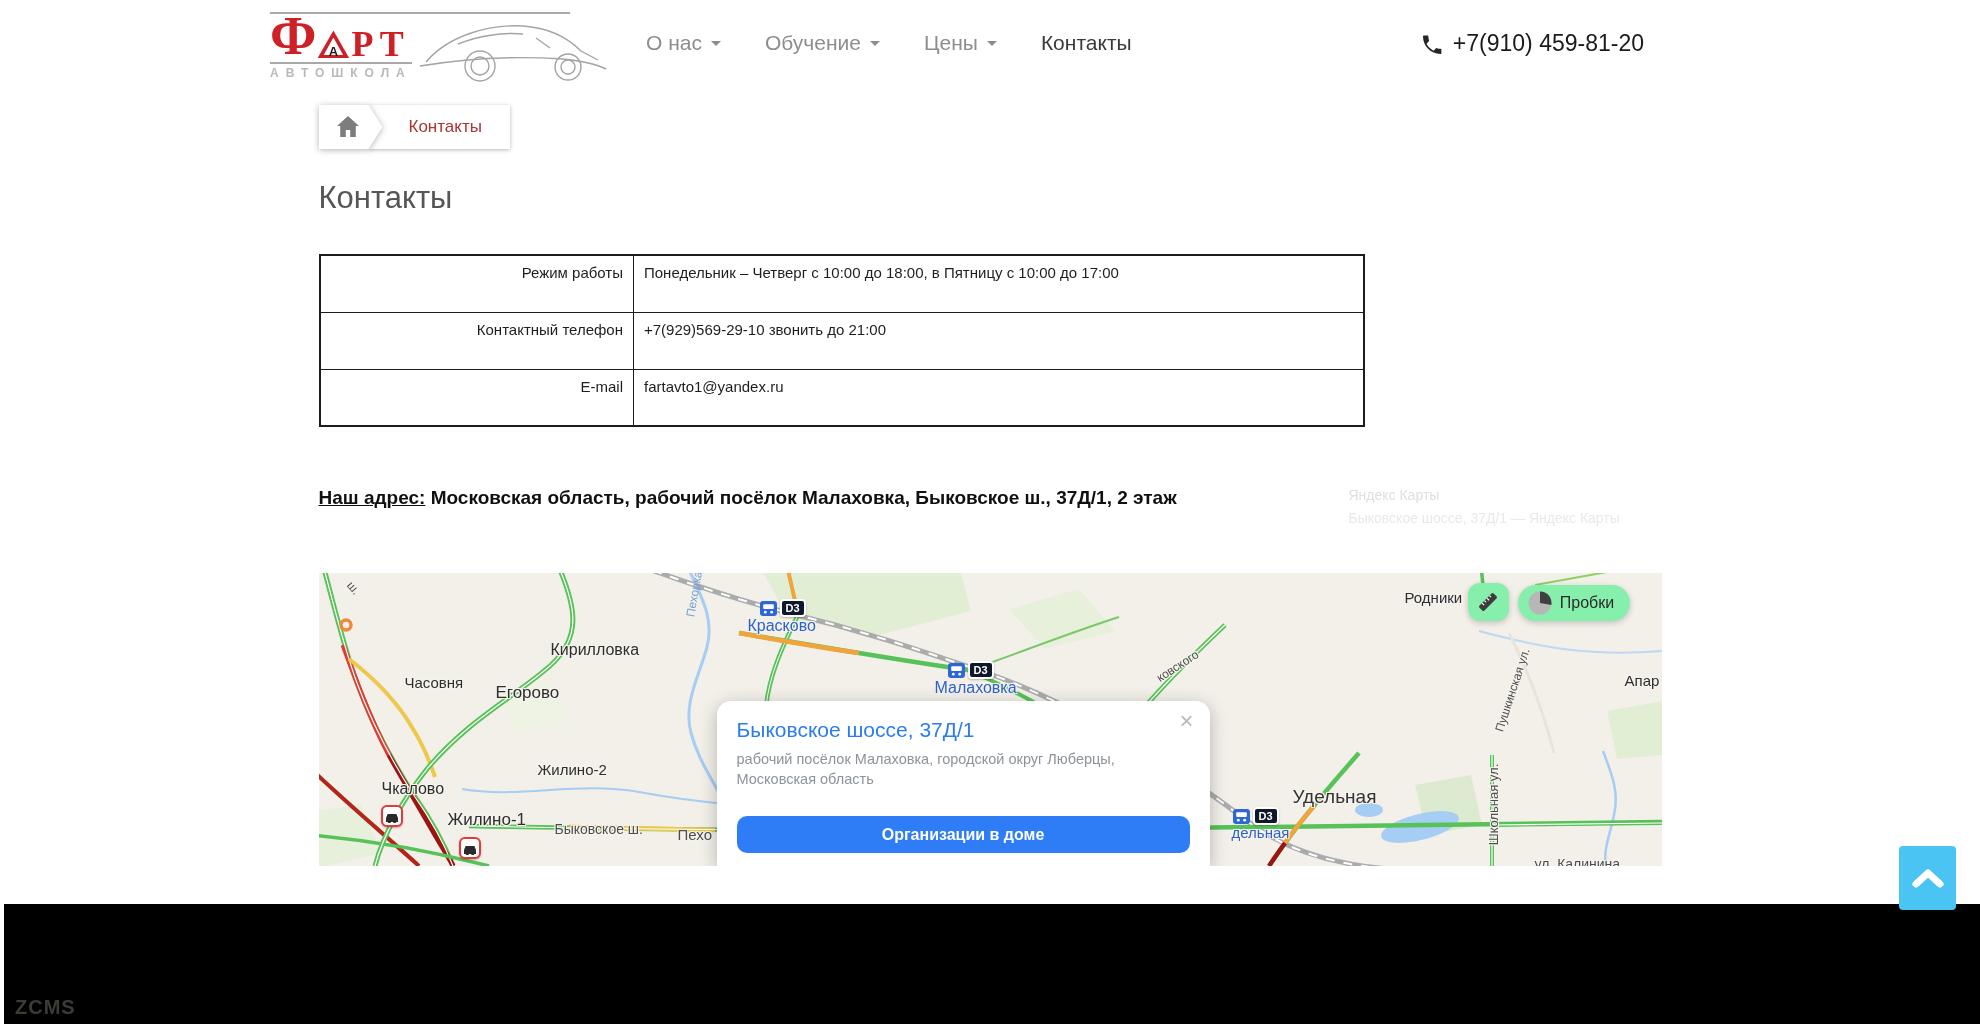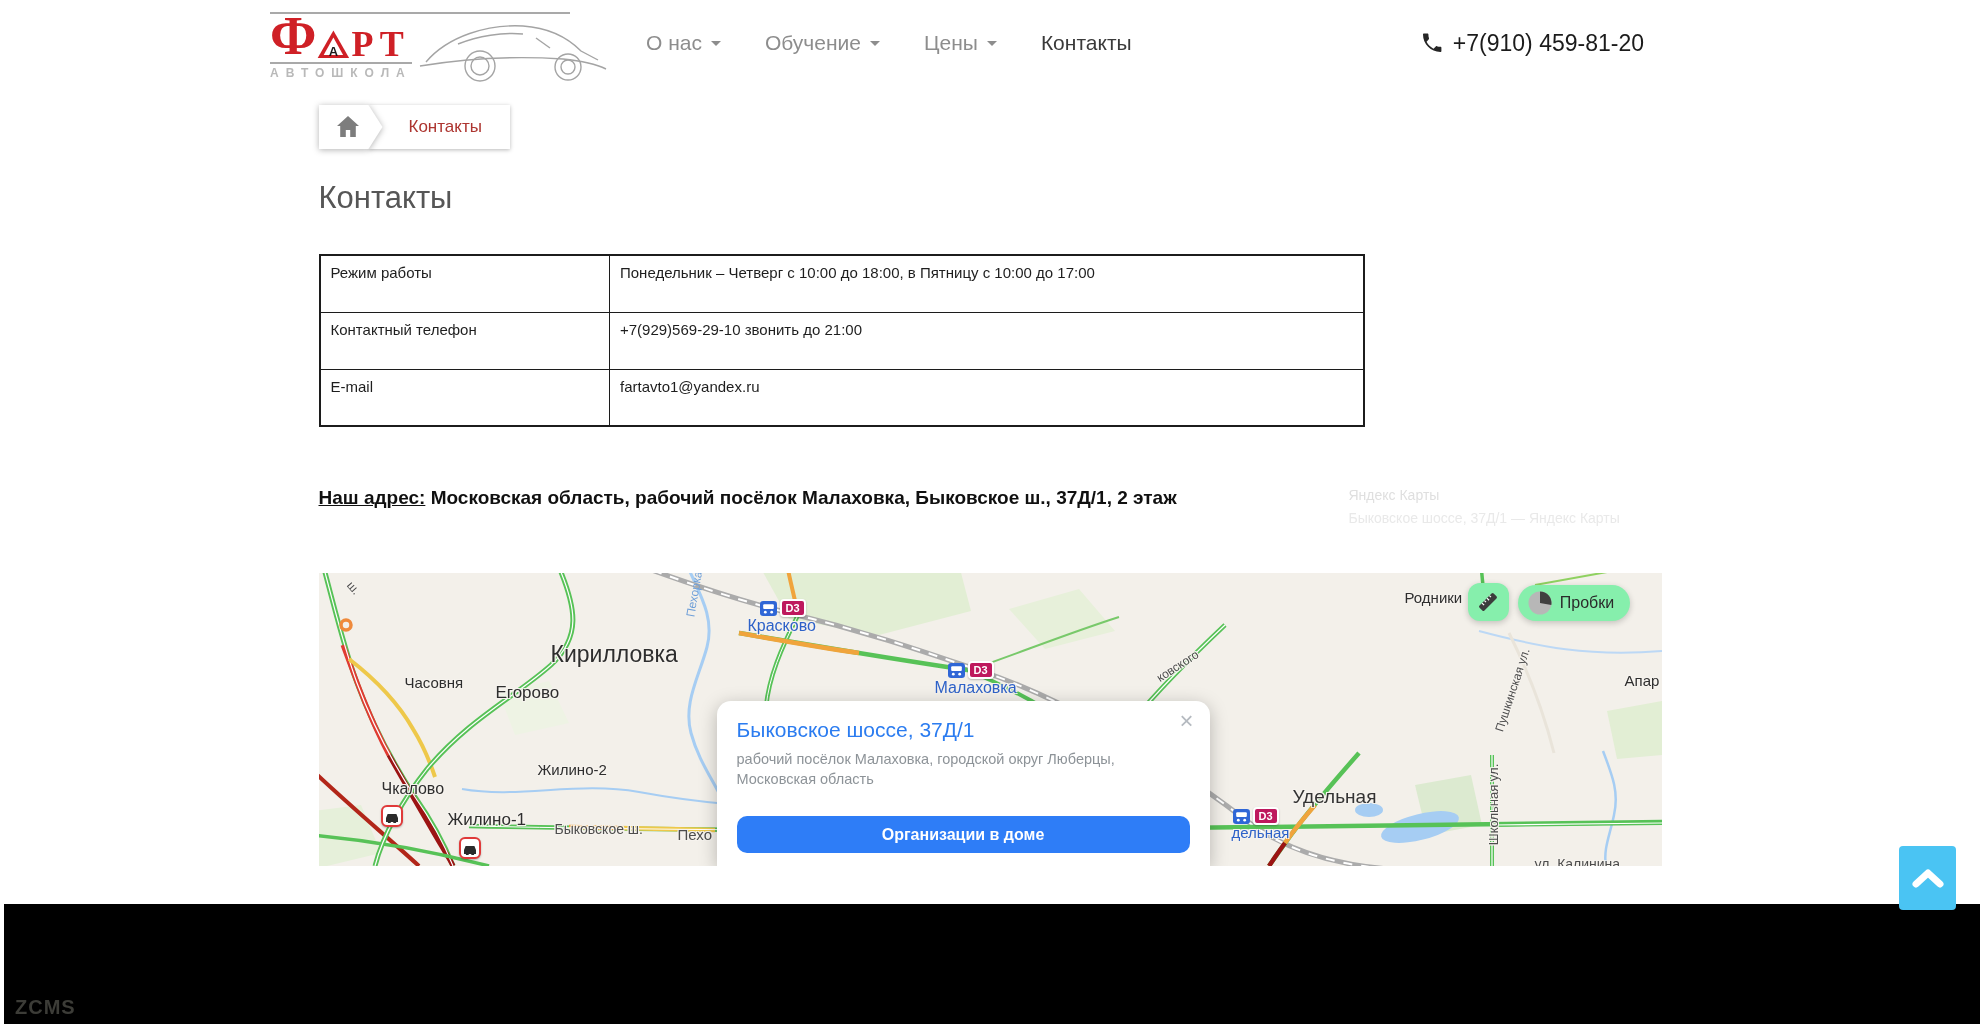--- a/index.html
+++ b/index.html
@@ -20,21 +20,21 @@
   .logo-tri i { position:absolute; left:0; right:0; bottom:1px; text-align:center; font-style:normal; font-family:"Liberation Sans",sans-serif; font-size:13px; font-weight:bold; color:#1a1a1a; z-index:2; }
   .logo-rt { font-size:36px; letter-spacing:6px; }
   .logo-sub { margin-top:3px; border-top:2px solid #a9a9a9; padding-top:2px; color:#b9b9b9; font-size:12px; font-weight:bold; letter-spacing:7px; width:fit-content; }
   .logo-car { margin-left:6px; margin-bottom:-4px; }
 
   .nav { display:flex; align-items:center; gap:44px; margin-left:24px; }
   .nav-item { display:flex; align-items:center; font-size:21px; color:#8d8d8d; cursor:pointer; white-space:nowrap; }
   .nav-item.active { color:#3a3a3a; }
   .caret { width:0; height:0; border:5px solid transparent; border-top-color:#8d8d8d; margin-left:9px; margin-top:5px; }
 
-  .phone { display:flex; align-items:center; gap:9px; margin-left:auto; margin-right:66px; cursor:pointer; }
+  .phone { display:flex; align-items:flex-end; gap:9px; margin-left:auto; margin-right:66px; cursor:pointer; }
   .phone-num { font-size:23px; color:#1b1b1b; }
 
   .cta-btn { background:#e02328; color:#fff; font-size:17px; font-weight:bold; font-family:"Liberation Sans",sans-serif;
              border:none; border-radius:6px; padding:0 23px; height:45px; cursor:pointer; letter-spacing:.3px;
              box-shadow:0 2px 5px rgba(224,35,40,.35); }
 
   
   .main { width:1343px; margin:0 auto; }
 
   .breadcrumb { margin-top:19px; display:flex; height:44px; }
@@ -42,40 +42,40 @@
   .crumb-home { width:64px; height:44px; background:#fff; clip-path:polygon(0 0,50px 0,64px 22px,50px 44px,0 44px);
                 display:flex; align-items:center; padding-left:17px; }
   .crumb-label { margin-left:-14px; z-index:1; background:#fff; box-shadow:0 1px 4px rgba(0,0,0,.28);
                  line-height:44px; padding:0 28px 0 40px; color:#ad3530; font-size:17px; cursor:pointer; }
 
   .page-title { margin-top:31px; font-size:31px; font-weight:400; color:#565656; }
 
   .info-table { margin-top:38px; border-collapse:collapse; width:1046px; }
   .info-table td { border:1px solid #1c1c1c; height:57px; vertical-align:top; padding:8px 10px; font-size:15px; color:#1e1e1e; }
   .info-table { border:2px solid #1c1c1c; }
-  .info-table td.c1 { width:290px; }
+  .info-table td.c1 { width:314px;text-align:right; }
 
   .address-row { margin-top:60px; position:relative; height:28px; }
   .address-line { font-size:19px; font-weight:bold; color:#101010; }
   .address-label { text-decoration:underline; }
   .ym-faint { position:absolute; left:1030px; top:0; }
   .ym-faint-1 { color:#dfdfdf; font-size:14px; }
   .ym-faint-2 { color:#e9e9e9; font-size:14px; margin-top:7px; white-space:nowrap; }
 
   
   .map { position:relative; margin-top:58px; width:1343px; height:293px; background:#f3f0ea; overflow:hidden; cursor:grab; }
   .map svg.roads { position:absolute; inset:0; }
   .map-label { position:absolute; color:#2e2e2e; white-space:nowrap;
                text-shadow:-1px -1px 0 #f6f3ee,1px -1px 0 #f6f3ee,-1px 1px 0 #f6f3ee,1px 1px 0 #f6f3ee; }
   .map-label.blue { color:#2e62c8; }
   .map-label.street { color:#4d4d4d; }
   .map-label.river { color:#6f9fd8; text-shadow:none; }
 
   .station { position:absolute; display:flex; align-items:center; gap:3px; }
-  .d3-badge { display:inline-block; background:#be185d; color:#fff; font-size:11px; font-weight:bold;
+  .d3-badge { display:inline-block; background:#0f172a; color:#fff; font-size:11px; font-weight:bold;
               padding:1px 4px; border-radius:4px; border:2px solid #fff; box-shadow:0 1px 2px rgba(0,0,0,.25); line-height:12px; }
   .accident { position:absolute; width:22px; height:22px; background:#fff; border:2px solid #e03a3a; border-radius:6px;
               display:flex; align-items:center; justify-content:center; box-shadow:0 1px 2px rgba(0,0,0,.25); }
 
   .map-ctl { position:absolute; background:#86efac; border-radius:12px; box-shadow:0 2px 6px rgba(0,0,0,.2);
              display:flex; align-items:center; justify-content:center; cursor:pointer; }
   .ruler-btn { left:1149px; top:10px; width:41px; height:38px; }
   .traffic-btn { left:1199px; top:12px; width:112px; height:36px; border-radius:18px; gap:7px; padding:0 12px 0 6px; }
   .traffic-btn span { font-size:16px; color:#2b2b2b; }
 
@@ -249,21 +249,21 @@
       <path d="M966,270 C960,278 955,286 950,293" stroke="#9c1414" stroke-width="4.5" fill="none"></path>
       <path d="M1173,182 L1173,293" stroke="#57c257" stroke-width="4" fill="none"></path>
       <path d="M1173,182 L1173,293" stroke="#fff" stroke-width="1.2" fill="none"></path>
       <path d="M1173,252 L1343,250" stroke="#57c257" stroke-width="4" fill="none"></path>
       <path d="M1173,252 L1343,250" stroke="#fff" stroke-width="1.2" fill="none"></path>
       <path d="M1162,-8 L1166,34" stroke="#57c257" stroke-width="3.5" fill="none"></path>
       <path d="M1216,12 L1316,-6" stroke="#8fd160" stroke-width="2" fill="none"></path>
       <path d="M1190,60 C1210,100 1225,140 1235,180" stroke="#e9e4da" stroke-width="3" fill="none"></path>
     </svg>
 
-    <span class="map-label" style="left:232px;top:68px;font-size:23px;">Кирилловка</span>
+    <span class="map-label" style="left:232px;top:68px;font-size:16px;">Кирилловка</span>
     <span class="map-label" style="left:86px;top:101px;font-size:15px;">Часовня</span>
     <span class="map-label" style="left:177px;top:110px;font-size:17px;">Егорово</span>
     <span class="map-label" style="left:63px;top:207px;font-size:16px;">Чкалово</span>
     <span class="map-label" style="left:129px;top:237px;font-size:17px;">Жилино-1</span>
     <span class="map-label" style="left:219px;top:188px;font-size:15px;">Жилино-2</span>
     <span class="map-label" style="left:974px;top:213px;font-size:19px;color:#333;">Удельная</span>
     <span class="map-label" style="left:1086px;top:16px;font-size:15px;">Родники</span>
     <span class="map-label" style="left:1306px;top:99px;font-size:15px;">Апар</span>
     <span class="map-label street" style="left:236px;top:248px;font-size:14px;">Быковское ш.</span>
     <span class="map-label street" style="left:359px;top:253px;font-size:15px;">Пехо</span>

